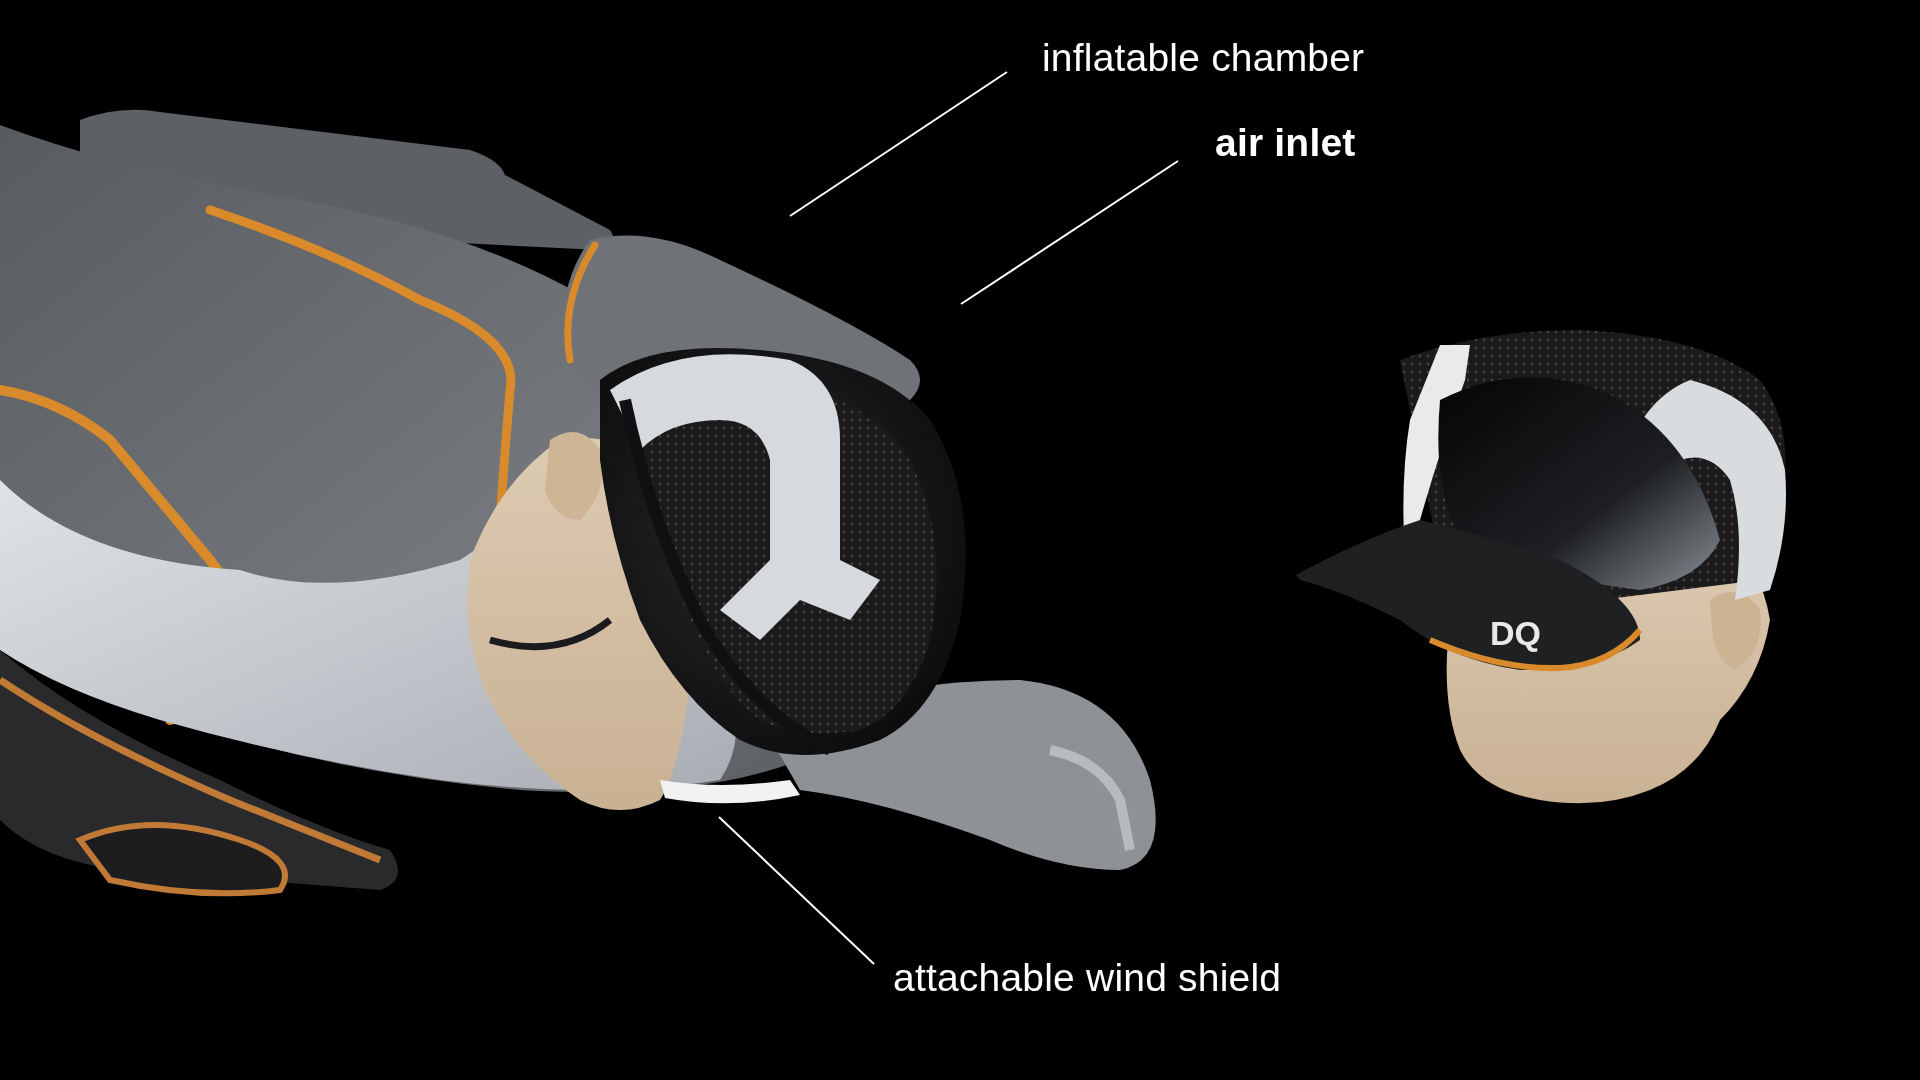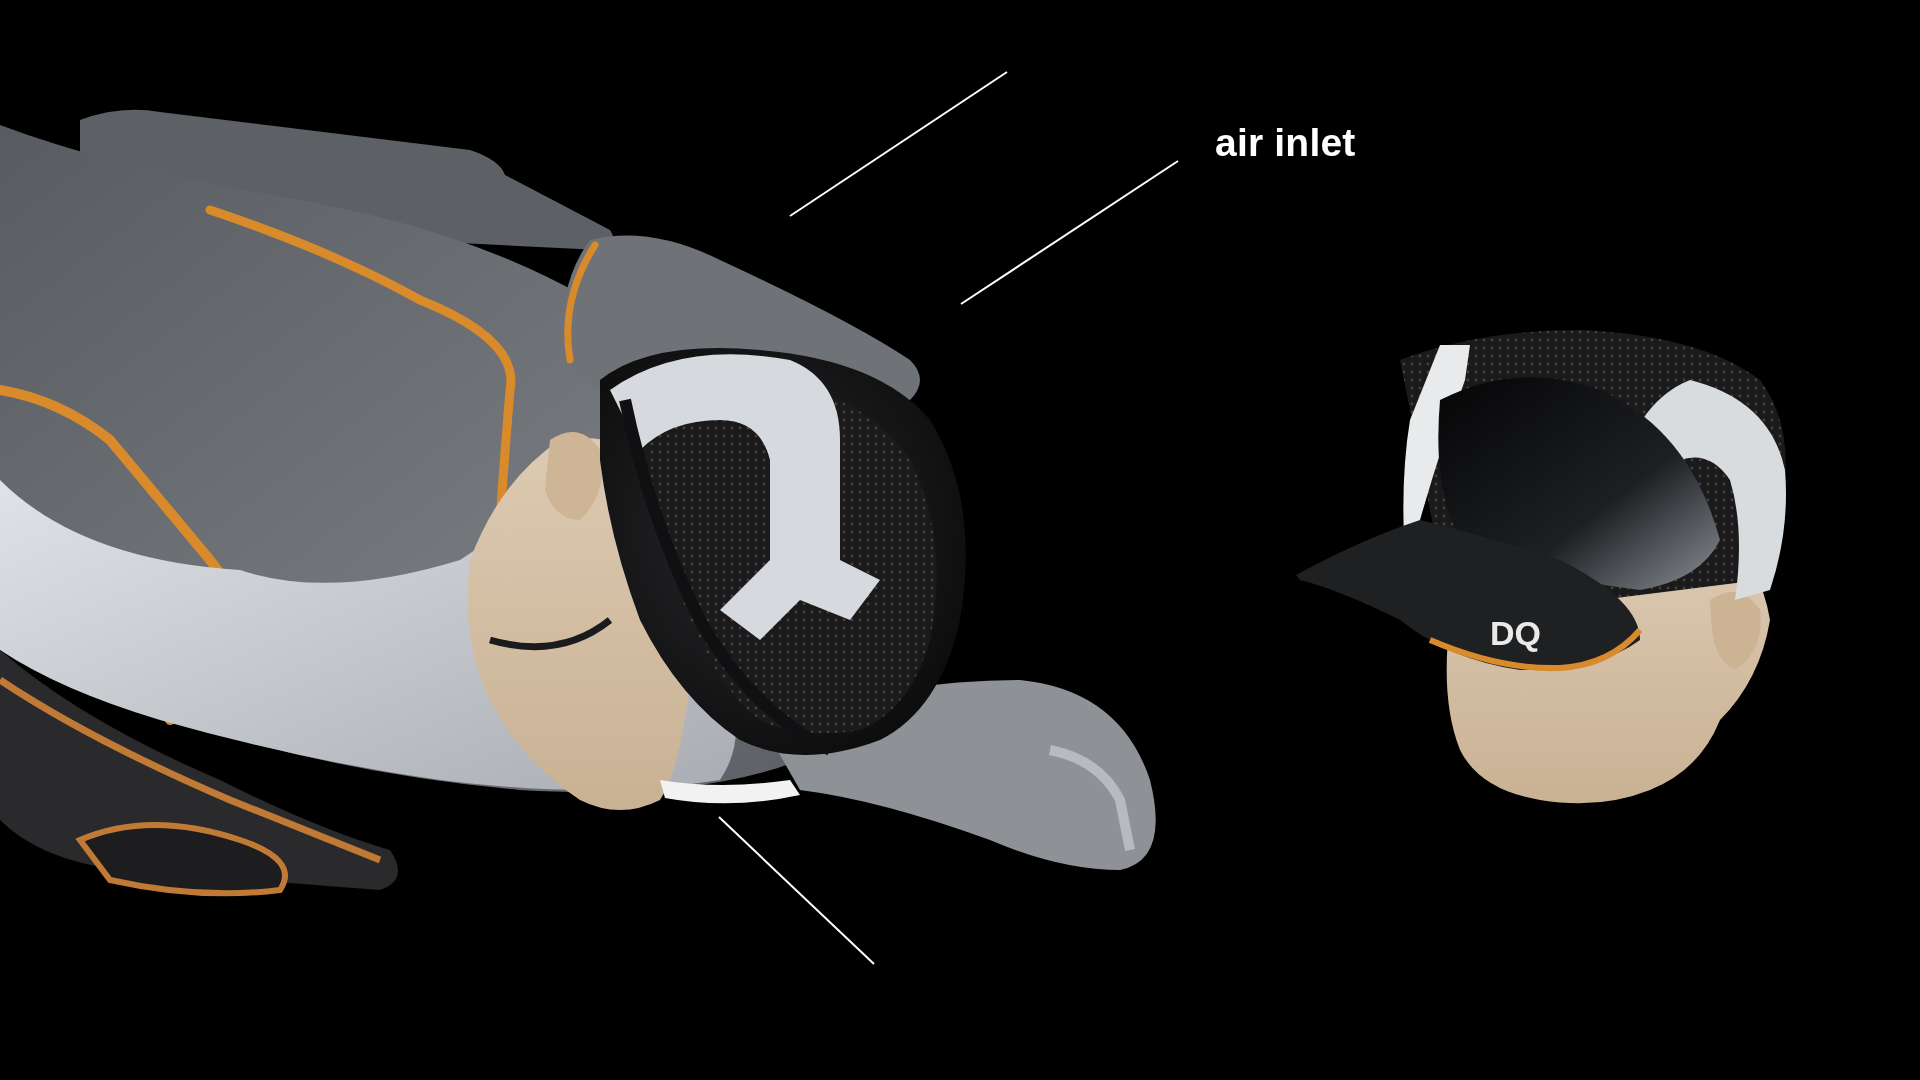--- a/index.html
+++ b/index.html
@@ -98,14 +98,16 @@
 
     <text x="1490" y="645" fill="#e9e9e9" font-family="Liberation Sans, sans-serif" font-weight="bold" font-size="34">DQ</text>
   </svg>
 
   <svg width="1920" height="1080" viewBox="0 0 1920 1080">
     <line x1="1007" y1="72" x2="790" y2="216" stroke="#ffffff" stroke-width="2"></line>
     <line x1="1178" y1="161" x2="961" y2="304" stroke="#ffffff" stroke-width="2"></line>
     <line x1="719" y1="817" x2="874" y2="964" stroke="#ffffff" stroke-width="2"></line>
   </svg>
 
+  <div class="label" style="left:1042px; top:38px;">inflatable chamber</div>
   <div class="label" style="left:1215px; top:123px;font-weight:bold;">air inlet</div>
+  <div class="label" style="left:893px; top:958px;">attachable wind shield</div>
 </div>
 
 </body></html>

